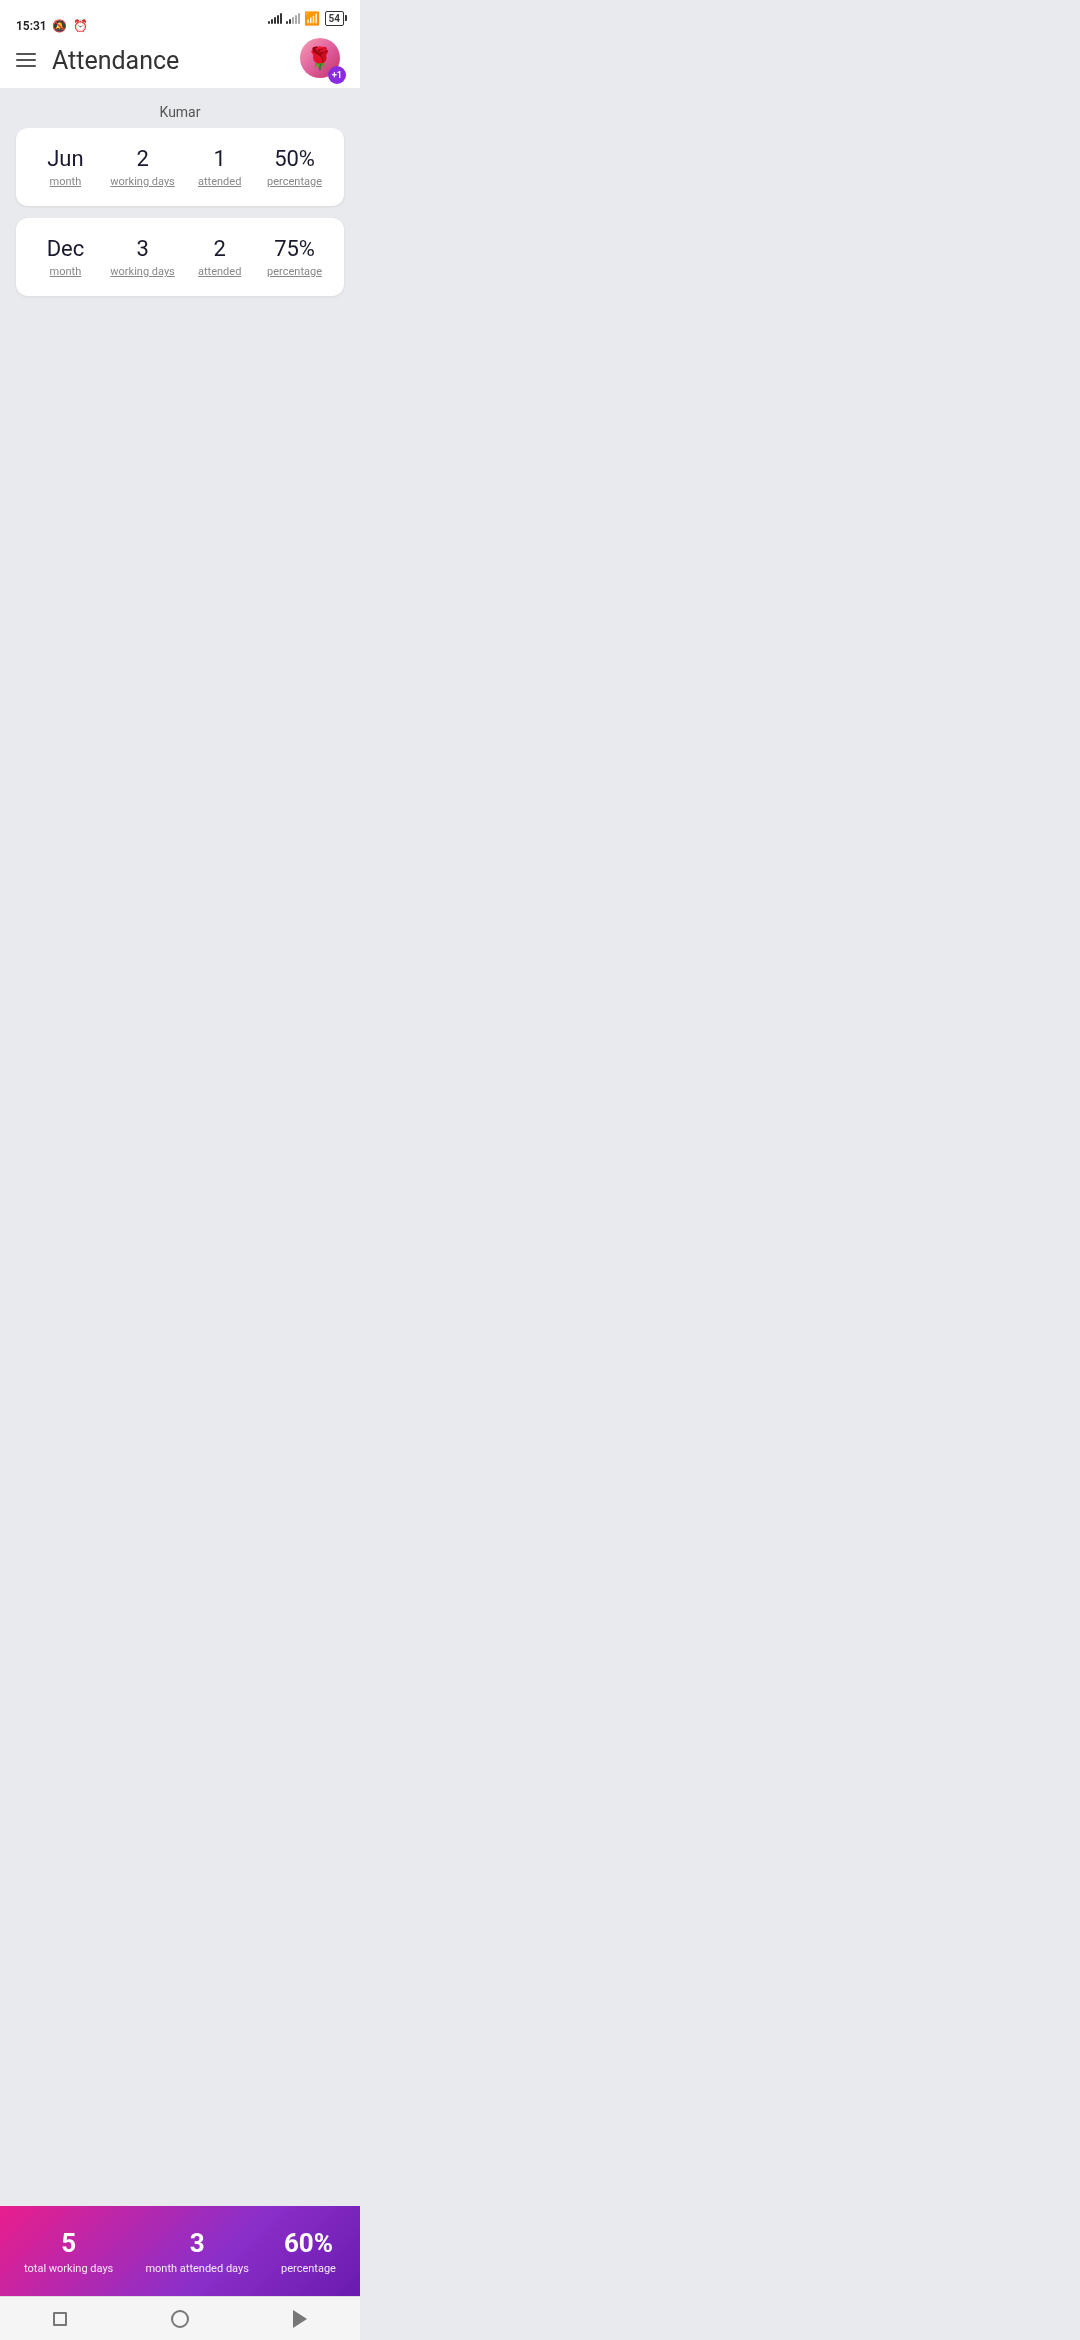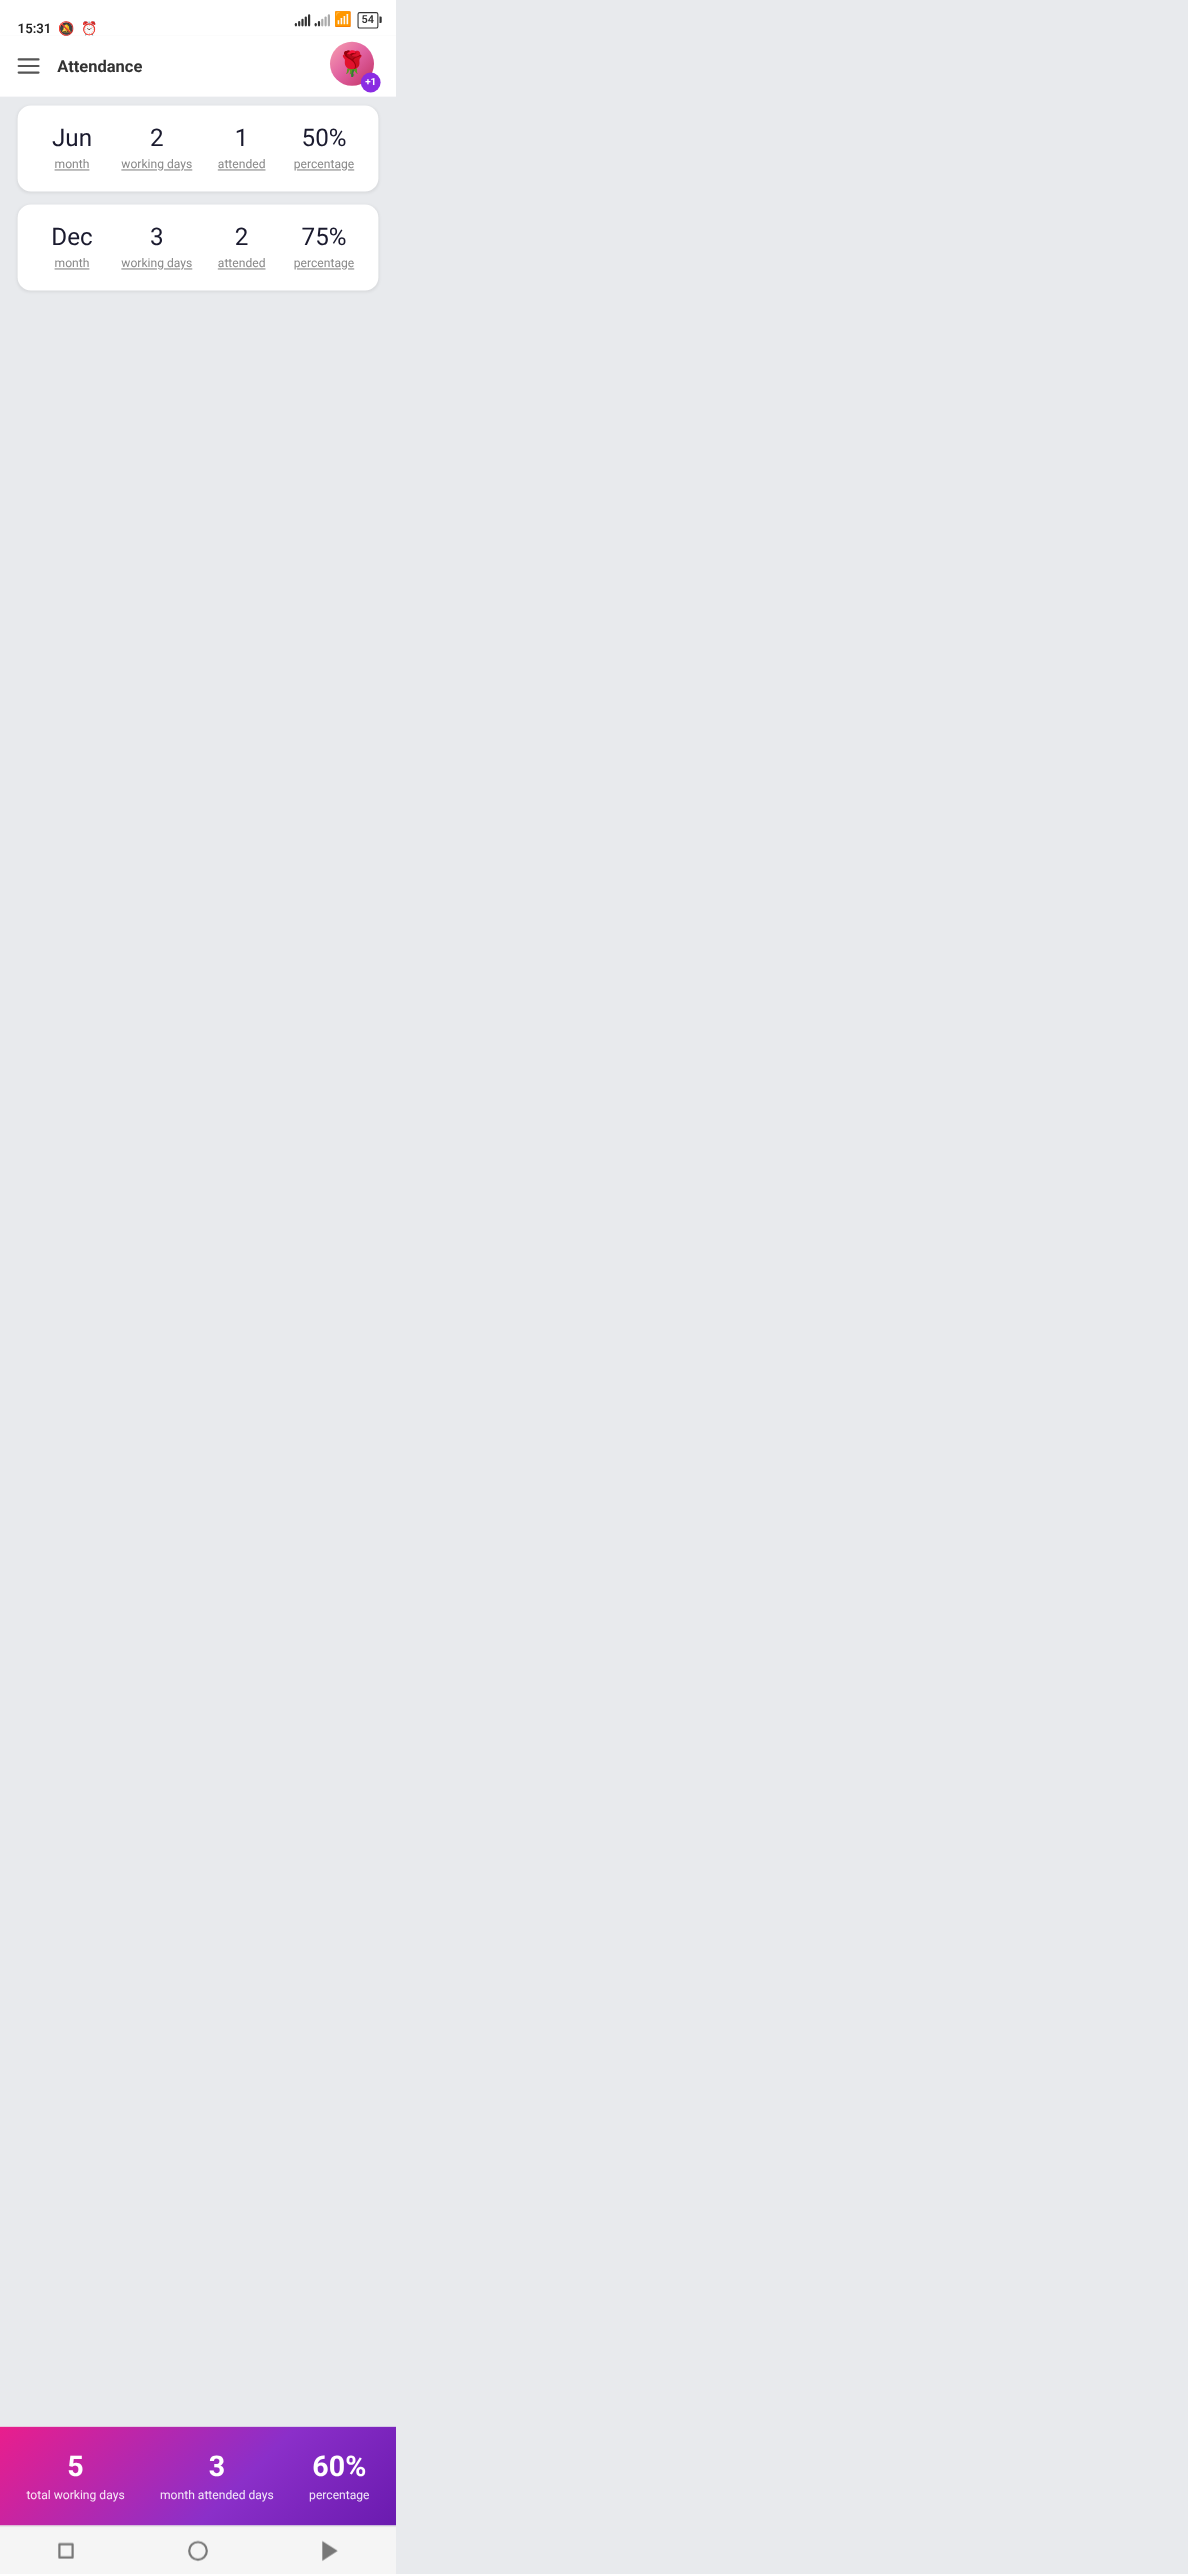--- a/index.html
+++ b/index.html
@@ -120,22 +120,22 @@
 
     .hamburger span {
       display: block;
       width: 20px;
       height: 2px;
       background: #555;
       border-radius: 1px;
     }
 
     .header-title {
-      font-size: 15px;
-      font-weight: 700;
+      font-size: 25px;
+      font-weight: 400;
       color: #333;
     }
 
     .avatar-container {
       position: relative;
       width: 44px;
       height: 44px;
     }
 
     .avatar {
@@ -341,20 +341,21 @@
   <div class="avatar-container">
     <div class="avatar">
       <span class="avatar-rose">🌹</span>
     </div>
     <div class="avatar-badge">+1</div>
   </div>
 </div>
 
 <div class="content">
 
+  <div class="student-name">Kumar</div>
 
   <div class="attendance-card">
     <div class="card-row">
       <div class="card-col">
         <span class="card-value">Jun</span>
         <span class="card-label">month</span>
       </div>
       <div class="card-col">
         <span class="card-value">2</span>
         <span class="card-label">working days</span>

